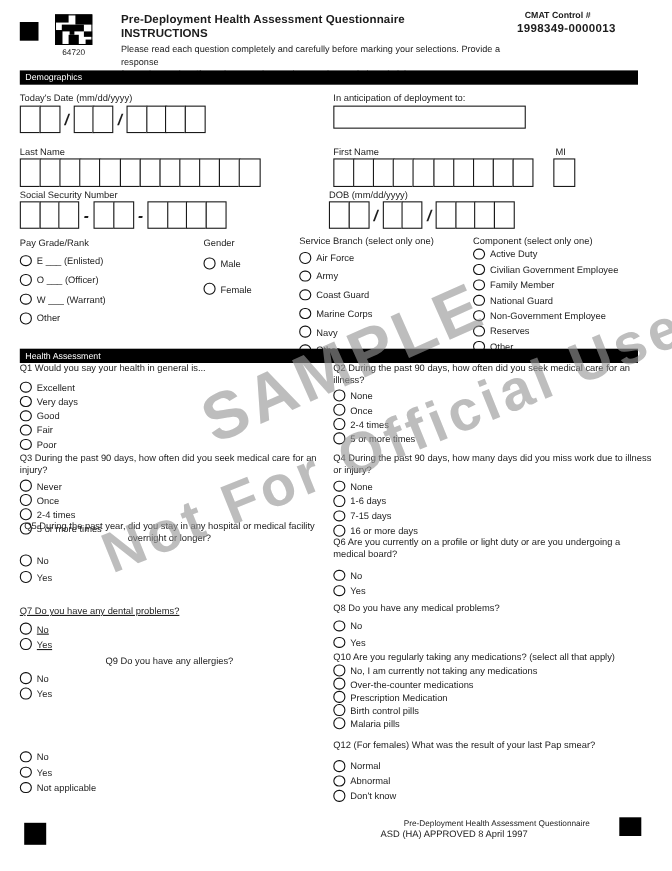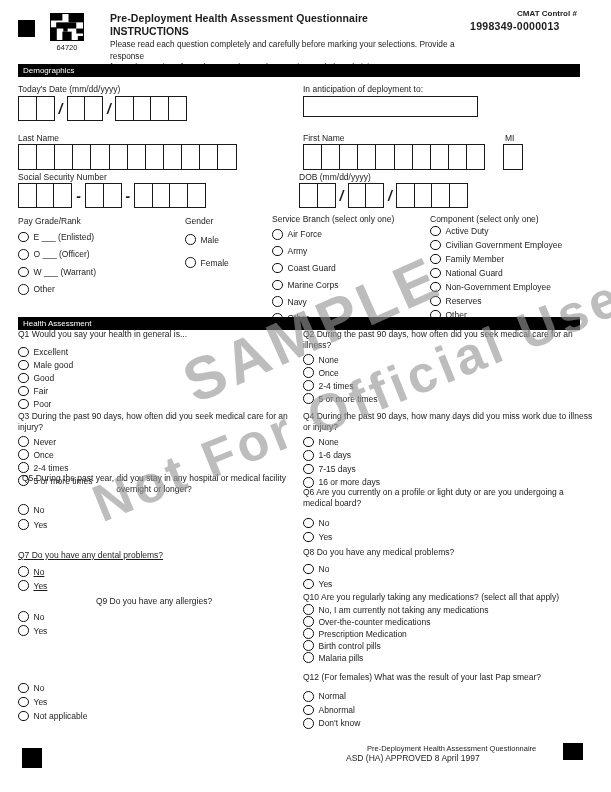--- a/index.html
+++ b/index.html
@@ -7,21 +7,21 @@
     position:relative;width:611px;height:792px;background:#fff;overflow:hidden;
     font-family:"Liberation Sans", sans-serif;color:#1c1c1c;
   }
   .abs{position:absolute;}
   
   .mark{position:absolute;background:#000;}
   .dm-num{position:absolute;font-size:7.5px;text-align:center;width:40px;}
   .title{position:absolute;font-size:10.5px;font-weight:bold;letter-spacing:.1px;}
   .subtitle{position:absolute;font-size:10.5px;font-weight:bold;}
   .instr{position:absolute;font-size:8.3px;line-height:11.5px;}
-  .cmat-label{position:absolute;font-size:8px;font-weight:bold;margin-left:40px;}
+  .cmat-label{position:absolute;font-size:8px;font-weight:bold;}
   .cmat-num{position:absolute;font-size:10.5px;font-weight:bold;letter-spacing:.3px;}
   
   .secbar{
     position:absolute;left:18px;width:562px;height:13px;background:#000;color:#fff;
     font-size:8px;line-height:13px;padding-left:5px;box-sizing:border-box;
   }
   
   .flabel{position:absolute;font-size:8.5px;white-space:nowrap;}
   
   .boxgroup{position:absolute;display:flex;align-items:center;}
@@ -285,21 +285,21 @@
 
   <div class="q" style="left:18px;top:329px;width:272px;--gap:6px;--sp:13px;">
       <div class="qt">Q1  Would you say your health in general is...</div>
       <div class="opts">
         <div class="opt">
           <span class="rb"></span>
           <span class="ol">Excellent</span>
         </div>
         <div class="opt">
           <span class="rb"></span>
-          <span class="ol">Male good</span>
+          <span class="ol">Very days</span>
         </div>
         <div class="opt">
           <span class="rb"></span>
           <span class="ol">Good</span>
         </div>
         <div class="opt">
           <span class="rb"></span>
           <span class="ol">Fair</span>
         </div>
         <div class="opt">

